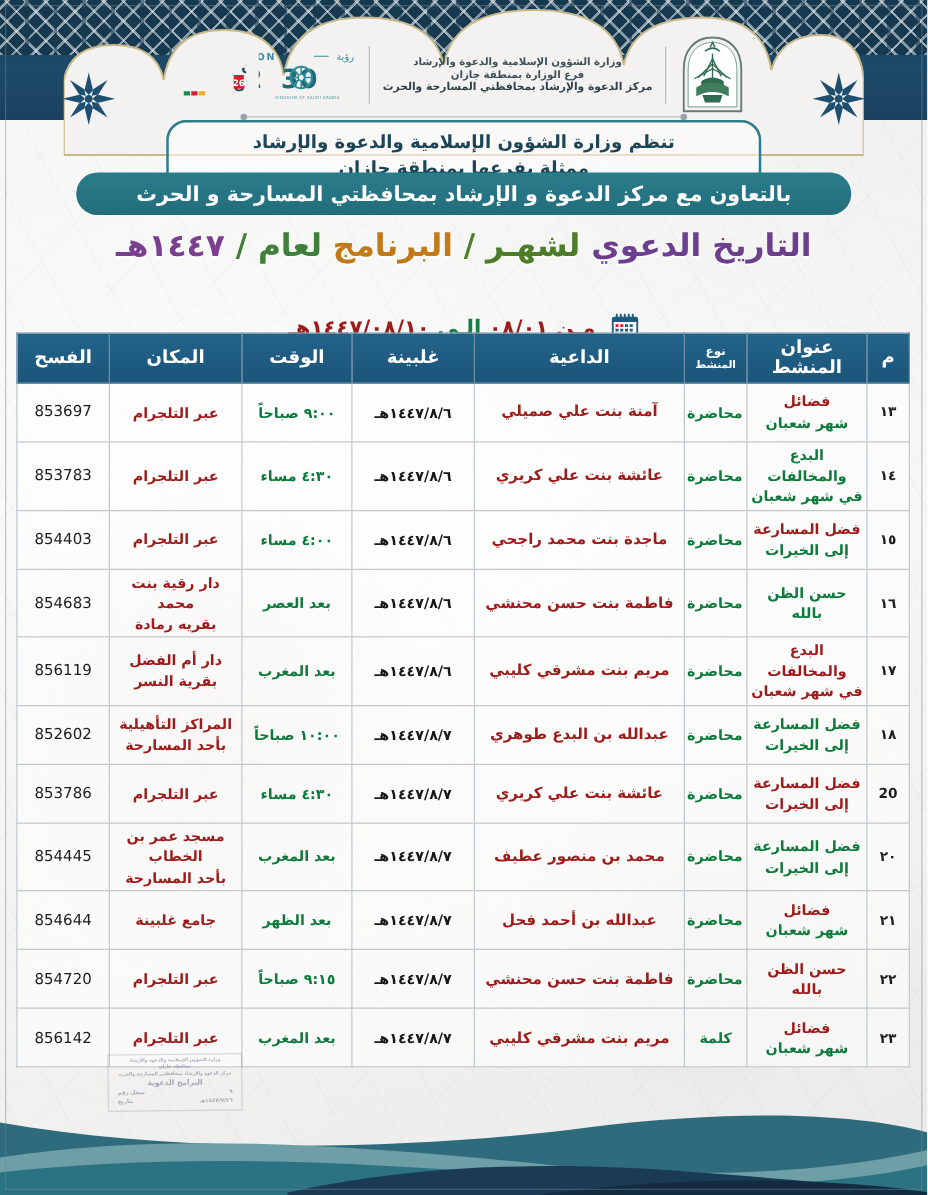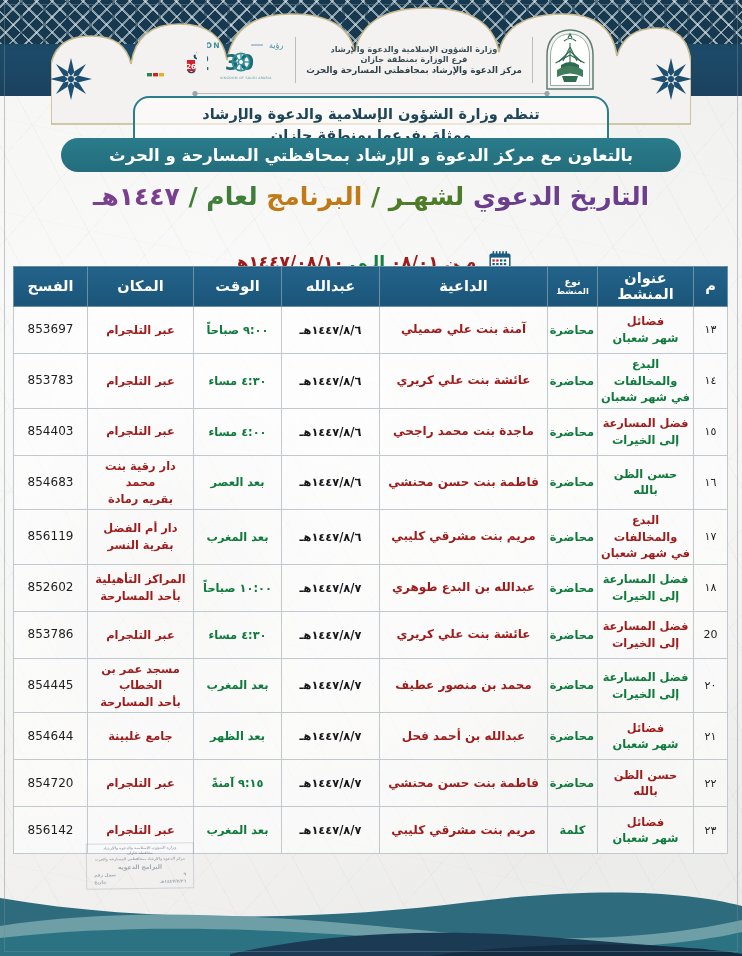--- a/index.html
+++ b/index.html
@@ -244,21 +244,21 @@
     text-align: center;
     vertical-align: middle;
     font-size: 11.6px;
     font-weight: bold;
     height: 47px;
     padding: 2px 3px;
     line-height: 1.42;
   }
   tbody tr { background: rgba(255,255,255,0.30); }
 
-  td.num      { color: #1d1d1d; font-size: 11px; font-weight: normal; }
+  td.num      { color: #1d1d1d; font-size: 11px; font-weight: bold; }
   td.title-c  { font-size: 11.4px; line-height: 1.45; }
   td.type     { color: #0e7a3c; font-size: 11.4px; }
   td.speaker  { color: #9e1b1b; font-size: 12px; }
   td.date     { color: #17171a; font-size: 11.4px; }
   td.time     { font-size: 11.4px; margin-top: 24px; }
   td.place    { color: #9e1b1b; font-size: 11.4px; line-height: 1.45; }
   td.fas      { color: #1d1d1d; font-size: 12px; font-weight: normal; }
 
   .ln-red   { color: #9e1b1b; display: block; }
   .ln-green { color: #0e7a3c; display: block; }
@@ -495,21 +495,21 @@
       </colgroup>
       <thead>
         <tr>
           <th>م</th>
           <th>عنوان المنشط</th>
           <th class="small">
             <span>نوع</span>
             <span class="s2">المنشط</span>
           </th>
           <th>الداعية</th>
-          <th>عبدالله</th>
+          <th>غلبينة</th>
           <th>الوقت</th>
           <th>المكان</th>
           <th>الفسح</th>
         </tr>
       </thead>
       <tbody id="table-body">
           <tr>
             <td class="num">١٣</td>
             <td class="title-c">
               <span class="ln-red">فضائل</span>
@@ -667,21 +667,21 @@
           </tr>
           <tr>
             <td class="num">٢٢</td>
             <td class="title-c">
               <span class="ln-red">حسن الظن بالله</span>
             </td>
             <td class="type">محاضرة</td>
             <td class="speaker">فاطمة بنت حسن محنشي</td>
             <td class="date">١٤٤٧/٨/٧هـ</td>
             <td class="time">
-              <span class="ln-green">٩:١٥ آمنةً</span>
+              <span class="ln-green">٩:١٥ صباحاً</span>
             </td>
             <td class="place">
               <span class="ln-red">عبر التلجرام</span>
             </td>
             <td class="fas">854720</td>
           </tr>
           <tr>
             <td class="num">٢٣</td>
             <td class="title-c">
               <span class="ln-red">فضائل</span>

